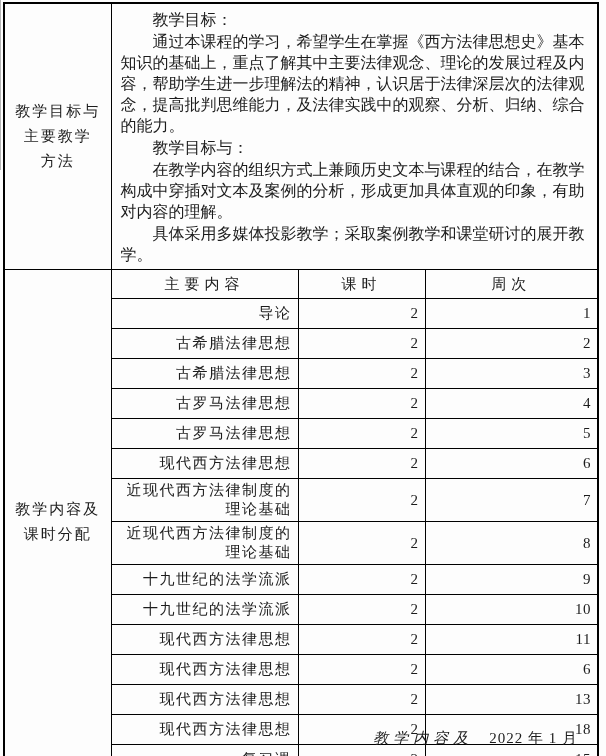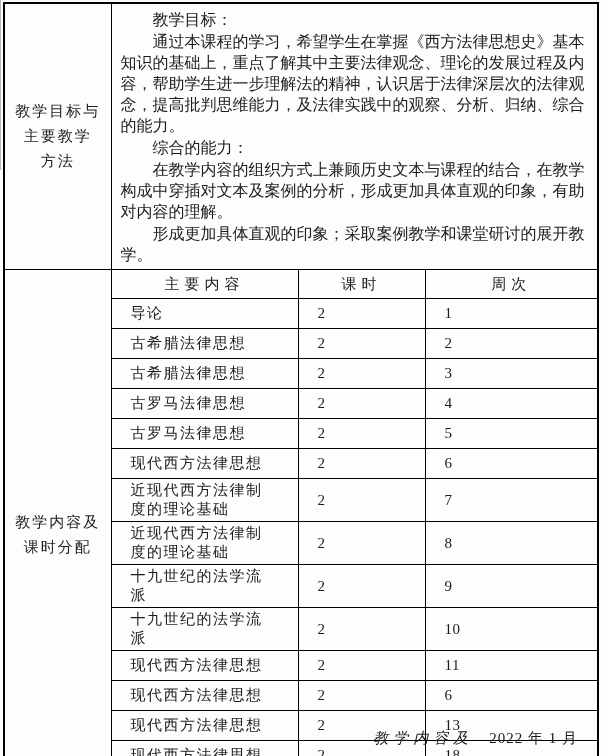--- a/index.html
+++ b/index.html
@@ -46,25 +46,25 @@
   .inner-header th {
     font-weight: normal;
     font-size: 15px;
     letter-spacing: 5px;
     height: 26px;
     text-align: center;
     padding: 1px 2px;
   }
   .inner-row td {
     font-size: 15px;
-    text-align: left;
+    text-align: right;
     vertical-align: middle;
     height: 25px;
     line-height: 19px;
-    padding: 2px 19px;
+    padding: 2px 6px;
   }
   .cell-topic { letter-spacing: 1.5px; }
   .cell-num { letter-spacing: 0.5px; }
   .footer {
     position: absolute;
     top: 729px; left: 0;
     width: 578px;
     text-align: right;
     font-size: 15px;
     white-space: nowrap;
@@ -89,23 +89,23 @@
     <col style="width:173px">
   </colgroup>
   <tbody>
       <tr>
     <td class="label-cell">教学目标与
 主要教学
 方法</td>
     <td class="content-cell" colspan="3">
       <p>教学目标：</p>
       <p>通过本课程的学习，希望学生在掌握《西方法律思想史》基本知识的基础上，重点了解其中主要法律观念、理论的发展过程及内容，帮助学生进一步理解法的精神，认识居于法律深层次的法律观念，提高批判思维能力，及法律实践中的观察、分析、归纳、综合的能力。</p>
-      <p>综合的能力：</p>
+      <p>教学目标与：</p>
       <p>在教学内容的组织方式上兼顾历史文本与课程的结合，在教学构成中穿插对文本及案例的分析，形成更加具体直观的印象，有助对内容的理解。</p>
-      <p>形成更加具体直观的印象；采取案例教学和课堂研讨的展开教学。</p>
+      <p>具体采用多媒体投影教学；采取案例教学和课堂研讨的展开教学。</p>
     </td>
   </tr>
   <tr class="inner-header">
     <td class="label-cell" rowspan="16">教学内容及
 课时分配</td>
     <th>主要内容</th>
     <th>课时</th>
     <th>周次</th>
   </tr>
   <tr class="inner-row">

